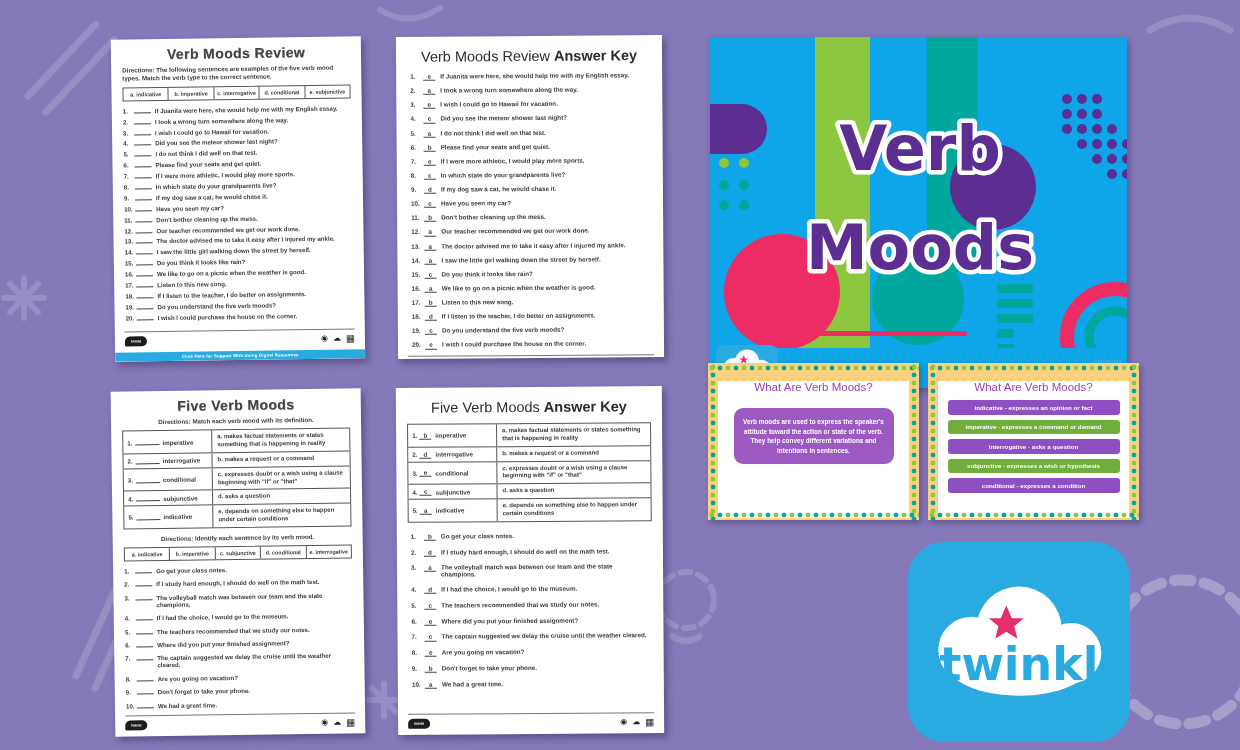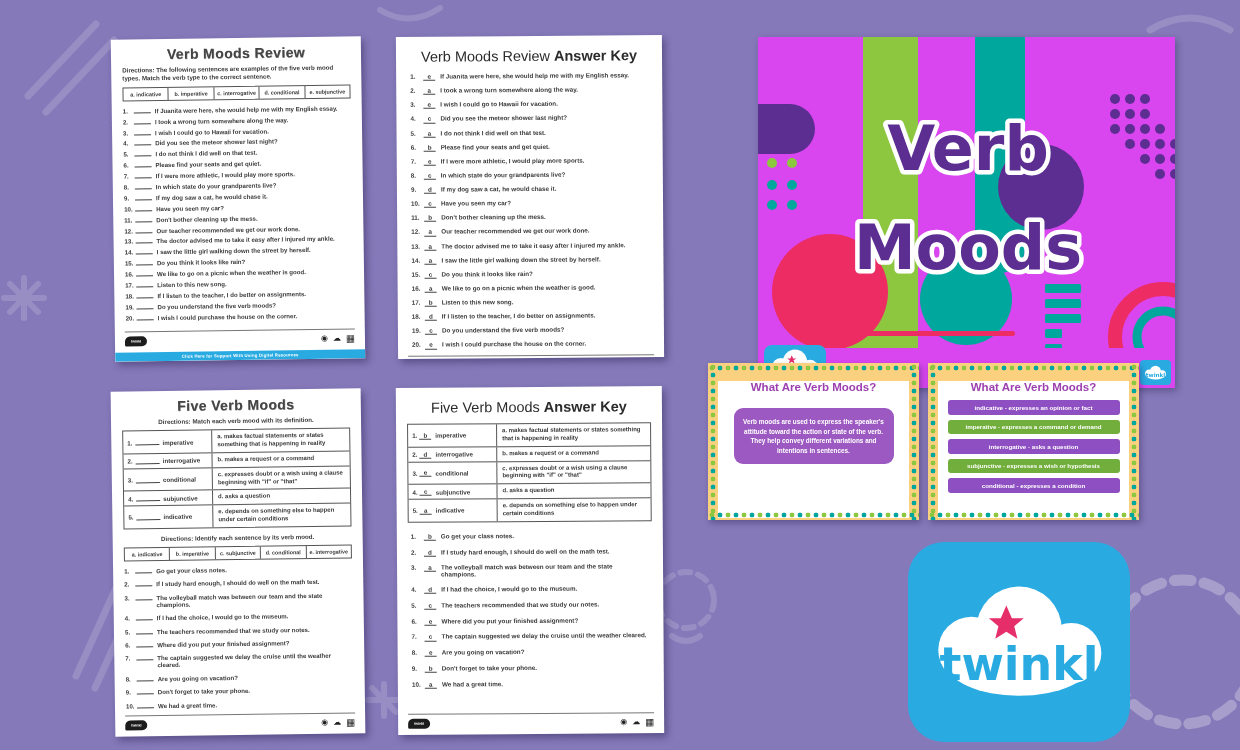--- a/index.html
+++ b/index.html
@@ -55,21 +55,21 @@
             padding: 3px 6px; border-radius: 7px 7px 7px 2px; }
   .f-icons { display: flex; gap: 5px; align-items: center; color: #222; }
   .f-ic { font-size: 8px; line-height: 1; }
   .f-ic.qr { font-size: 9.5px; }
 
   .bluebar { height: 9px; background: #29ABE2; color: #fff; font-size: 4.3px; font-weight: 700;
              display: flex; align-items: center; justify-content: center; letter-spacing: .2px; }
 
   
   .cover { position: absolute; left: 710px; top: 37px; width: 417px; height: 351px;
-           background: #d946ef; overflow: hidden; z-index: 2; box-shadow: 2px 3px 7px rgba(40,30,80,.4); margin-left: 48px; }
+           background: #0ea5e9; overflow: hidden; z-index: 2; box-shadow: 2px 3px 7px rgba(40,30,80,.4); }
   .cover svg.cover-art { position: absolute; inset: 0; }
   .cv-logo { position: absolute; left: 6px; bottom: 3px; width: 62px; height: 40px;
              background: #29ABE2; border-radius: 8px; display: flex; align-items: center; justify-content: center; }
   .cv-badge { position: absolute; right: 4px; bottom: 3px; width: 31px; height: 25px;
               background: #29ABE2; border-radius: 4px; display: flex; align-items: center; justify-content: center; }
 
   
   .mini-slide { position: absolute; width: 211px; height: 157px; background: #FBD180; padding: 10px;
                 z-index: 2; box-shadow: 2px 3px 6px rgba(40,30,80,.4); }
   .slideA { left: 708px; top: 363px; }
@@ -81,21 +81,21 @@
   .dots.top, .dots.bottom {
     background-image: radial-gradient(circle, #00A79D 2.1px, rgba(0,0,0,0) 2.7px),
                       radial-gradient(circle, #8DC63F 2.1px, rgba(0,0,0,0) 2.7px);
     background-size: 16px 10px, 16px 10px; background-position: 4px 0, 12px 0; background-repeat: repeat-x; }
   .dots.left  { top: 0; bottom: 0; left: 0;  width: 10px; }
   .dots.right { top: 0; bottom: 0; right: 0; width: 10px; }
   .dots.left, .dots.right {
     background-image: radial-gradient(circle, #00A79D 2.1px, rgba(0,0,0,0) 2.7px),
                       radial-gradient(circle, #8DC63F 2.1px, rgba(0,0,0,0) 2.7px);
     background-size: 10px 16px, 10px 16px; background-position: 0 4px, 0 12px; background-repeat: repeat-y; }
-  .ms-heading { margin-top: 8px; text-align: center; color: #9D3FB0; font-weight: 700; font-size: 11.5px; }
+  .ms-heading { margin-top: 8px; text-align: center; color: #9D3FB0; font-weight: 400; font-size: 11.5px; }
   .ms-bodybox { margin: 15px auto 0; width: 160px; background: #9C59C1; border-radius: 9px;
                 color: #fff; font-size: 6.4px; font-weight: 600; text-align: center;
                 padding: 9px 8px; line-height: 1.5; }
   .pill-list { margin-top: 7px; }
   .pill { width: 172px; height: 14.5px; margin: 0 auto 5px; border-radius: 3px; color: #fff;
           font-size: 6.2px; font-weight: 700; display: flex; align-items: center; justify-content: center; }
   .pill.purple { background: #8E4FC2; }
   .pill.green  { background: #71AE3B; }
 
   

